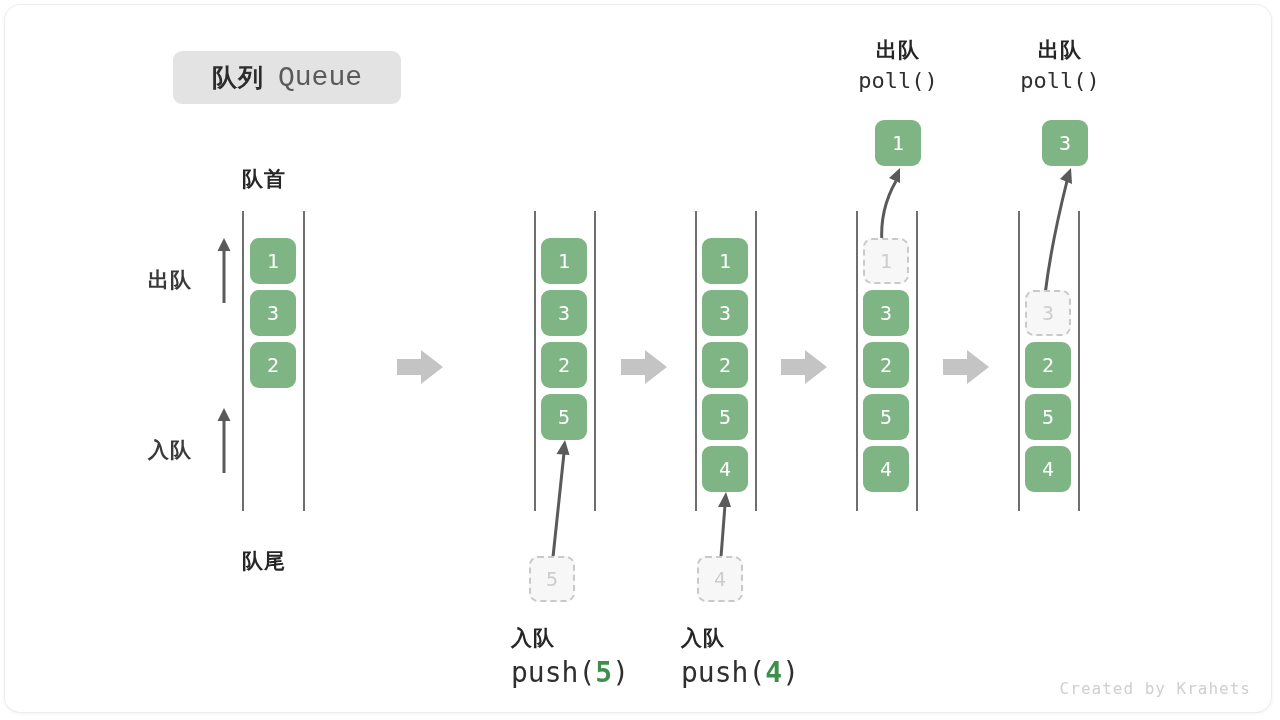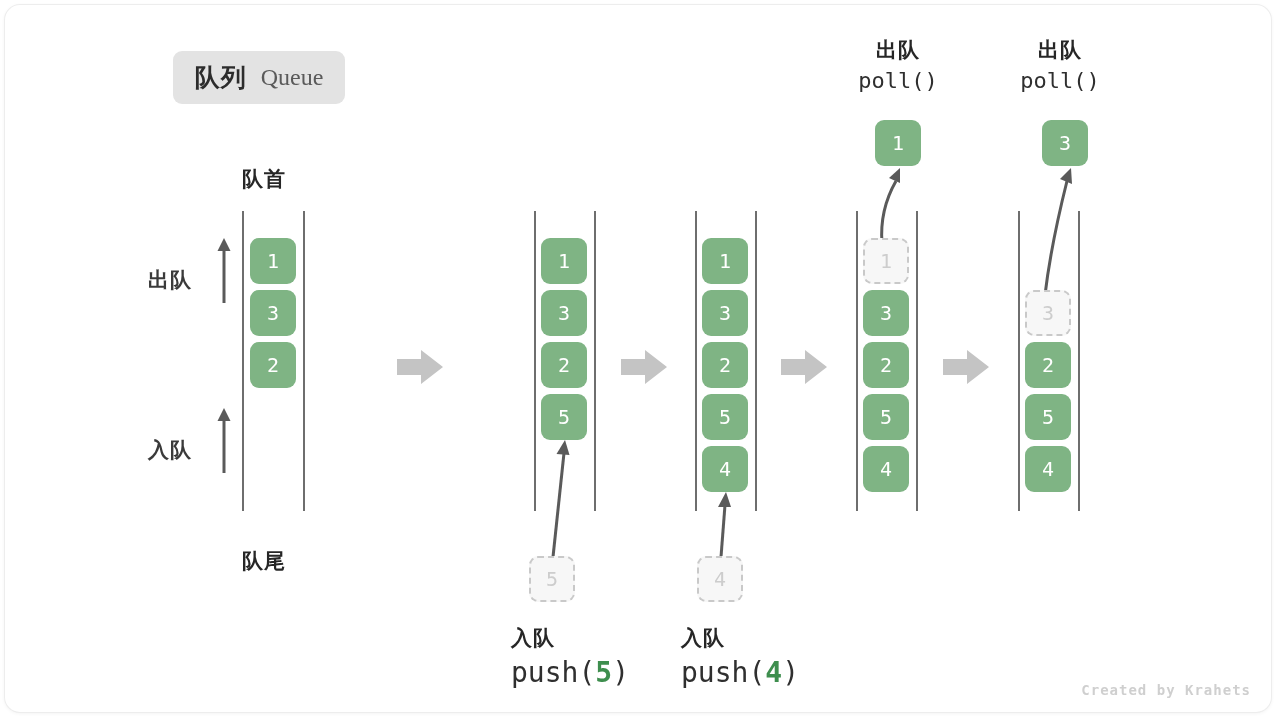--- a/index.html
+++ b/index.html
@@ -22,37 +22,37 @@
     background: #ffffff;
     border-radius: 15px;
     box-shadow: 0 0 0 1px #ededed, 0 1px 4px rgba(0,0,0,0.07);
     overflow: hidden;
   }
   .abs { position: absolute; }
 
   
   #title-badge {
     left: 168px; top: 46px;
-    width: 172px; height: 53px;
+    width: 228px; height: 53px;
     background: #e3e3e3;
     border-radius: 9px;
     display: flex;
     align-items: center;
     justify-content: center;
   }
   #title-badge .cn {
     font-size: 25px;
     font-weight: bold;
     color: #2c2c2c;
     letter-spacing: 1px;
   }
   #title-badge .en {
-    font-size: 24px;
+    font-size: 28px;
     color: #5a5a5a;
-    font-family: Liberation Serif, serif;
+    font-family: Liberation Mono, monospace;
     margin-left: 14px;
   }
 
   
   .bold-label {
     font-size: 21px;
     font-weight: bold;
     color: #262626;
     letter-spacing: 1px;
     white-space: nowrap;
@@ -128,25 +128,24 @@
     display: block;
     font-size: 22px;
     color: #2f2f2f;
     font-family: "DejaVu Sans Mono", "Liberation Mono", monospace;
     line-height: 1.45;
   }
 
   
   #watermark {
     right: 20px; bottom: 14px;
-    font-size: 14px;
+    font-size: 16px;
     color: #cfcfcf;
     font-family: "DejaVu Sans Mono", "Liberation Mono", monospace;
     letter-spacing: 1px;
-    font-weight: bold;
   }
   svg { overflow: visible; }
 </style>
 </head>
 <body>
 
 <div id="card" class="abs">
 
   <div id="title-badge" class="abs">
     <span class="cn">队列</span>

